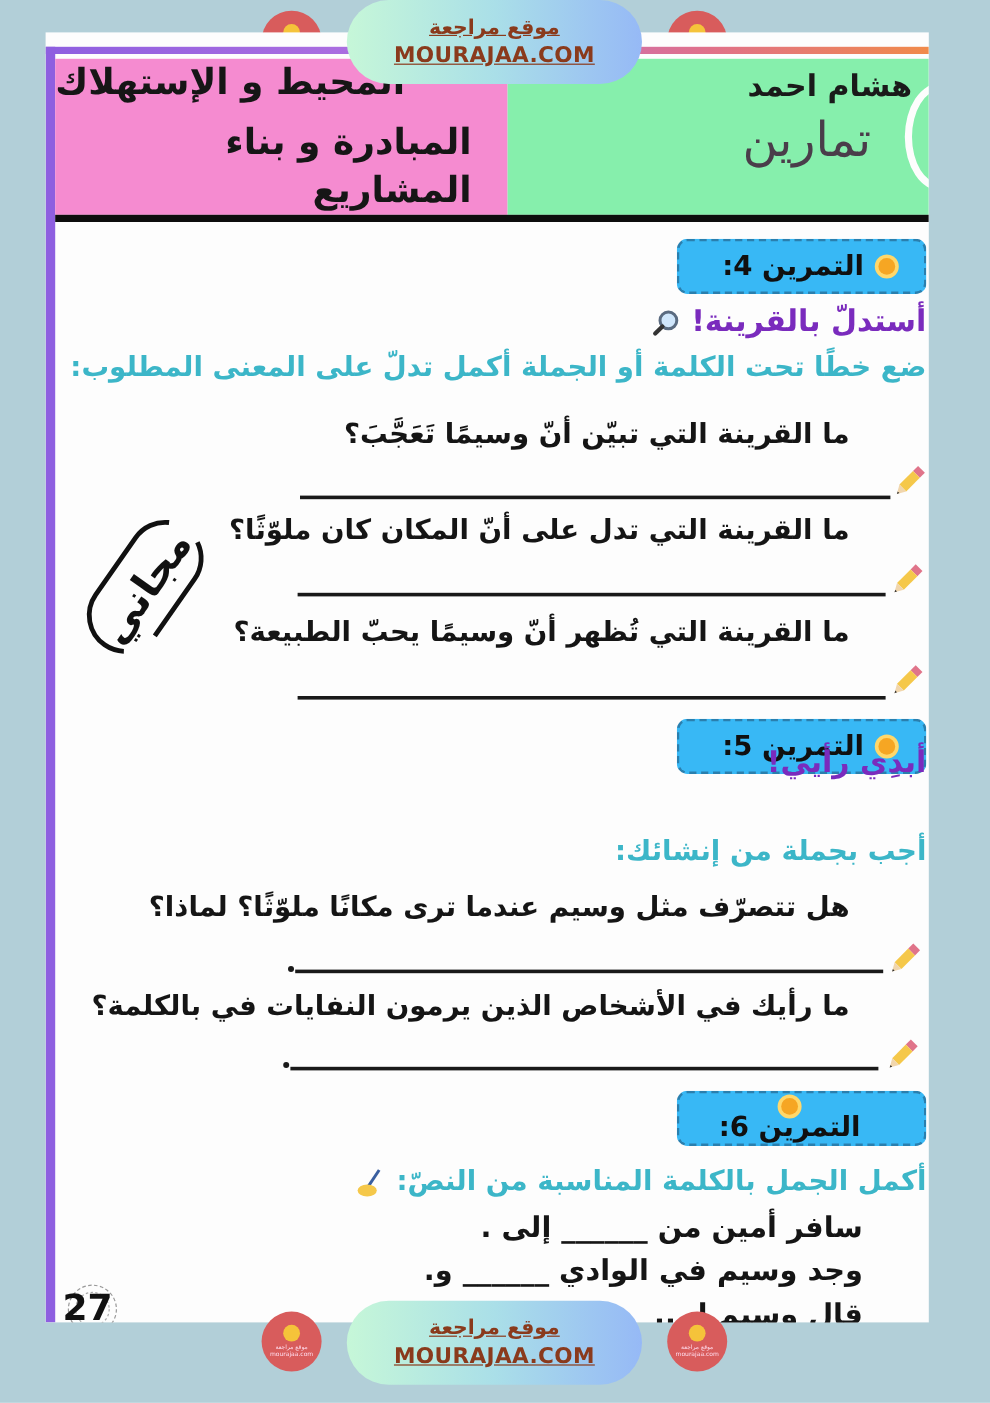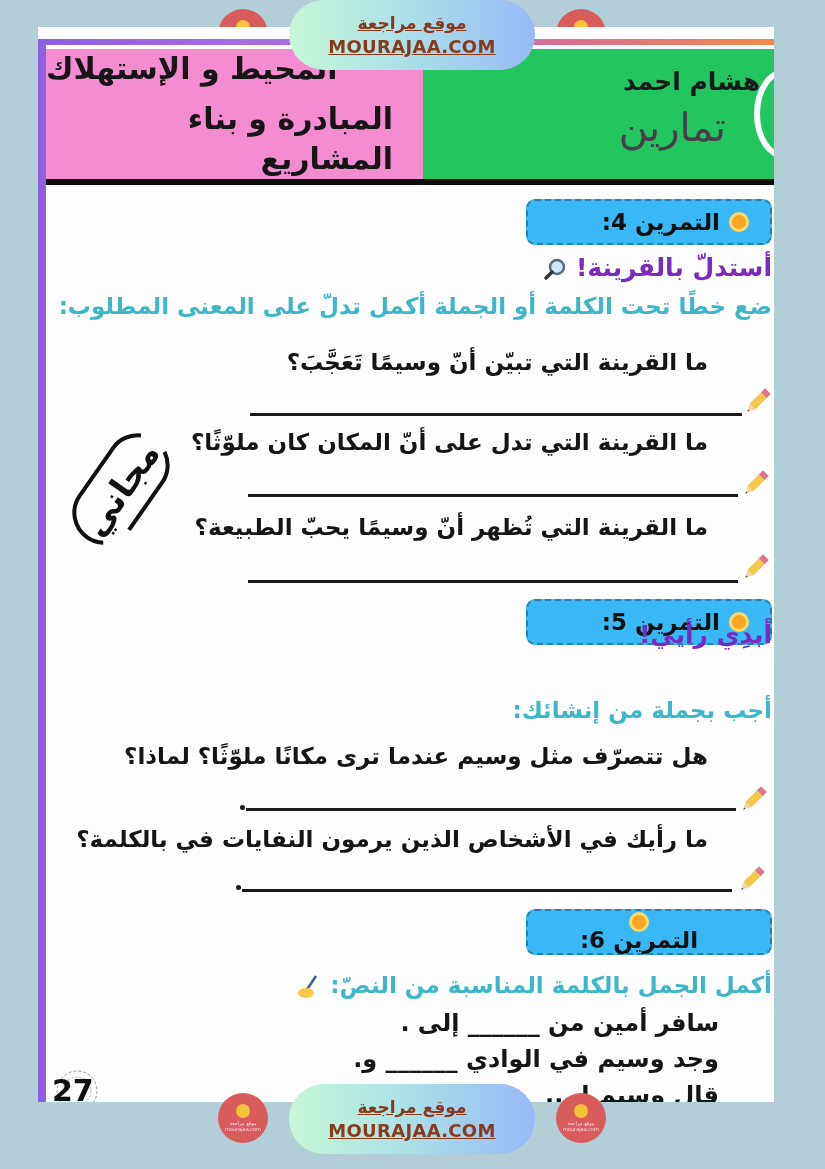--- a/index.html
+++ b/index.html
@@ -61,39 +61,39 @@
     .header .title-zone {
       flex: 0 0 377px; background: #f58bd0;
       display: flex; flex-direction: column; justify-content: space-between; align-items: flex-end;
       padding-right: 30px; direction: rtl;
     }
     .title-line {
       font-family: "DejaVu Sans", sans-serif; font-weight: bold; font-size: 30px;
       color: #161616; line-height: 40px; direction: rtl;
     }
     .header .label-zone {
-      flex: 1; background: #22c55e; position: relative; direction: rtl;
-      padding-right: 14px; padding-top: 18px;
+      flex: 1; background: #86efac; position: relative; direction: rtl;
+      padding-right: 14px; padding-top: 8px;
     }
     .author {
       font-size: 25px; font-weight: bold; color: #1a1a1a; text-align: right;
     }
     .doc-type {
       font-size: 40px; color: #4a3d4a; text-align: right; margin-top: 8px; margin-right: 34px;
     }
     .label-zone .arc {
       position: absolute; right: -40px; top: 20px; width: 60px; height: 90px;
       border: 6px solid #fdfdfd; border-radius: 50%;
     }
     .header-rule {
       position: absolute; left: 8px; right: 0; top: 152px; height: 6px; background: #0d0d0d;
     }
 
     .ex-header {
-      position: absolute; right: 2px; width: 246px; height: 46px;
+      position: absolute; right: 2px; width: 208px; height: 46px;
       background: #38b8f5; border: 2px dashed #2a7fae; border-radius: 9px;
       display: flex; align-items: center; justify-content: flex-start; direction: rtl;
       padding-right: 20px; gap: 8px;
     }
     .ex-header .sun {
       width: 22px; height: 22px; position: relative;
     }
     .ex-header .sun::before {
       content: ""; position: absolute; left: 4px; top: 4px; width: 14px; height: 14px;
       background: #f6a623; border-radius: 50%; box-shadow: 0 0 0 3px #ffd86b;

